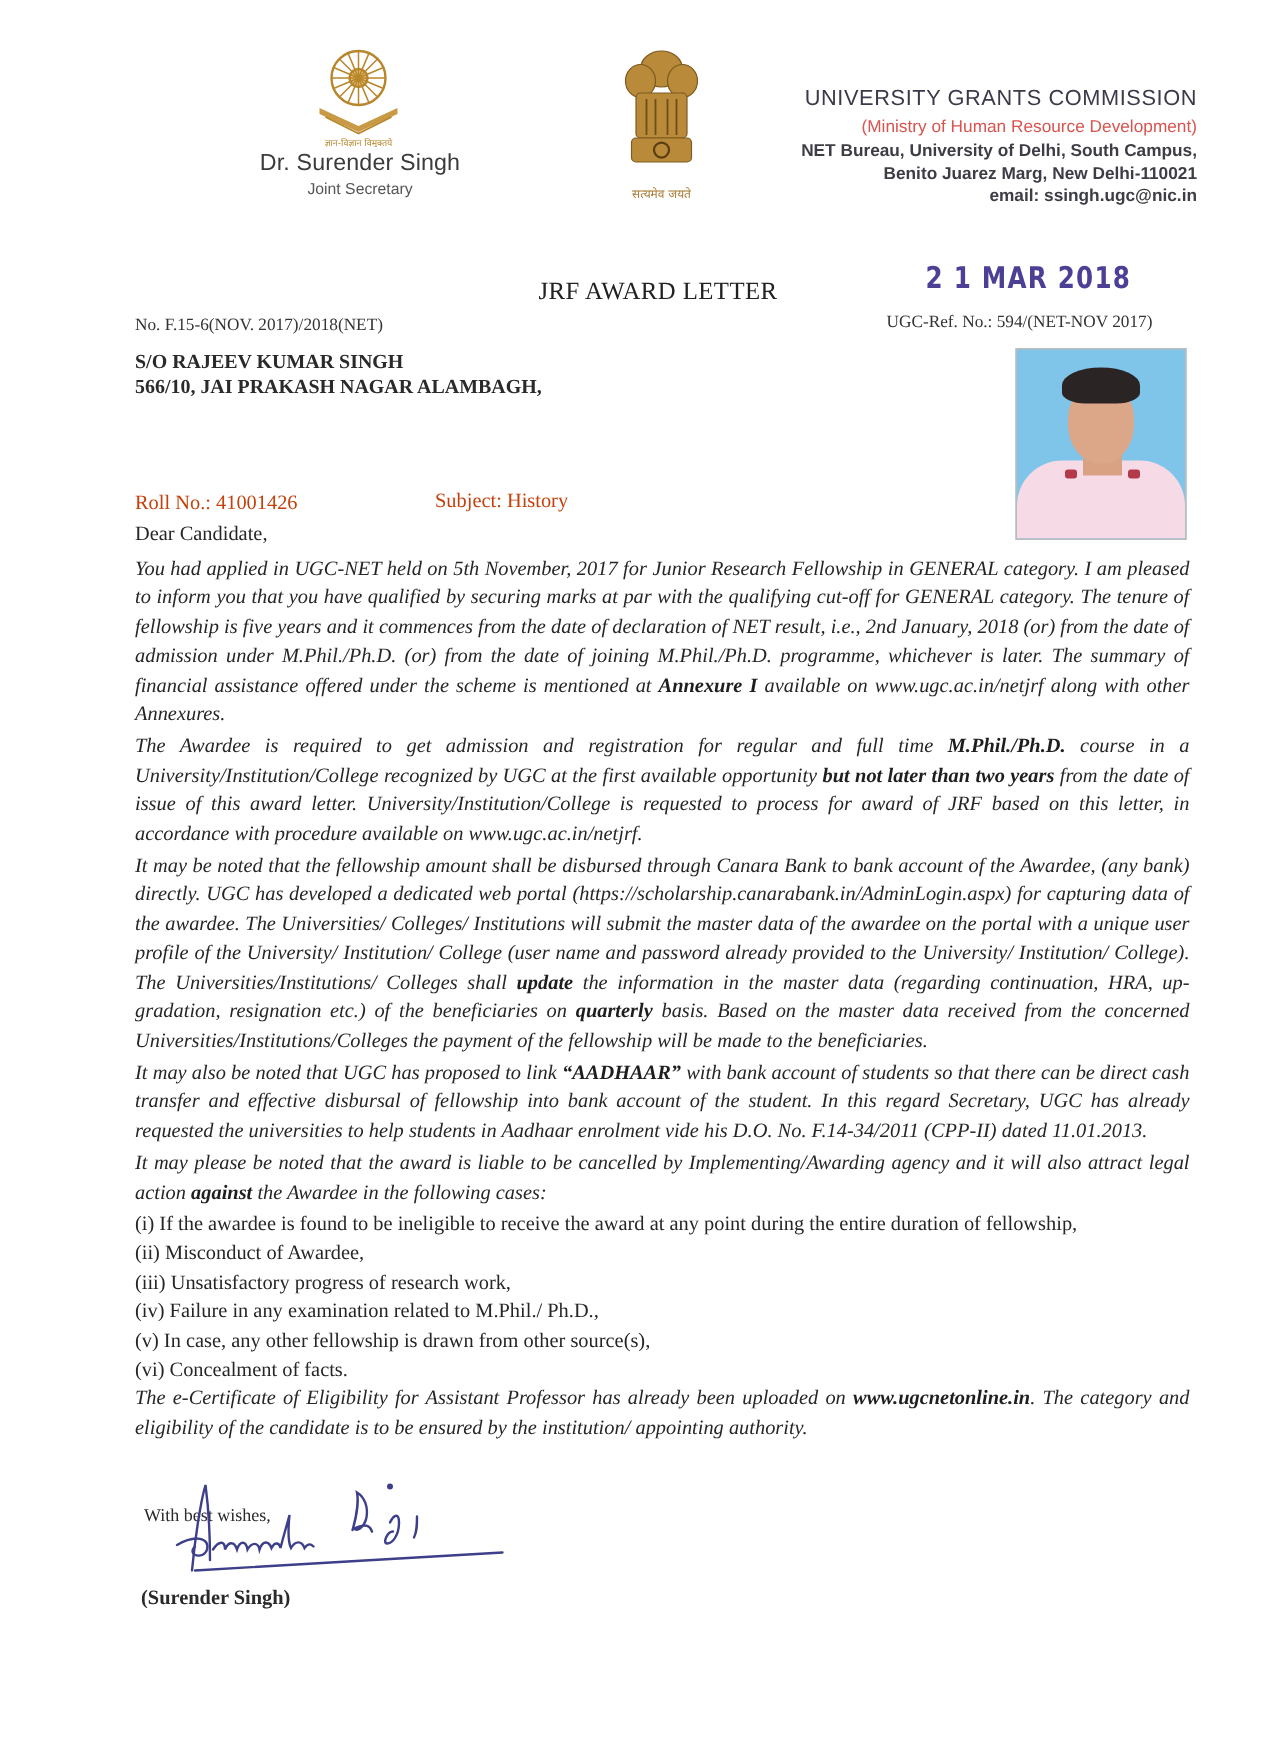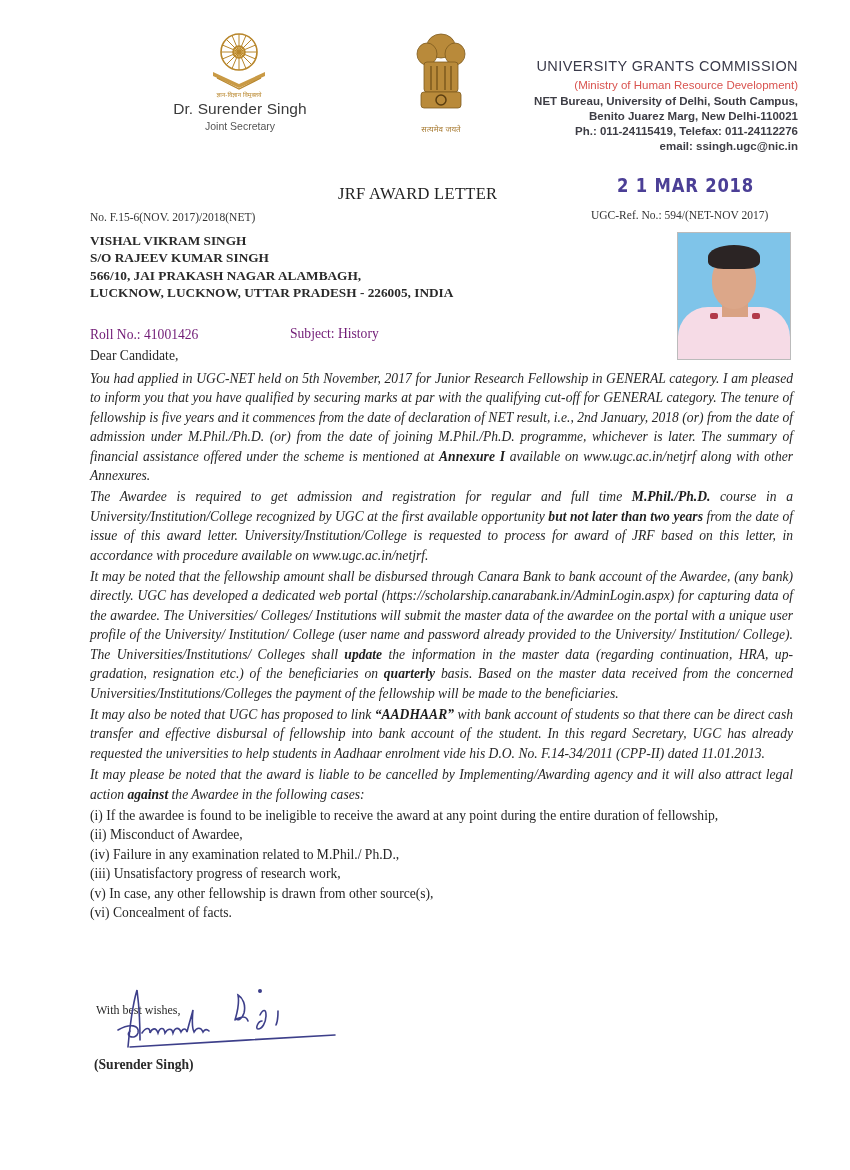--- a/index.html
+++ b/index.html
@@ -14,39 +14,39 @@
   #signatory-title { font-size: 10.5px; color: #555; margin-top: 2px; }
 
   #emblem { position: absolute; left: 415px; top: 28px; width: 52px; height: 108px; }
 
   #right-block { position: absolute; left: 508px; top: 58px; width: 290px; text-align: right; }
   #org-name { font-size: 14.5px; color: #3a3a4a; letter-spacing: 0.4px; }
   #ministry { font-size: 11.5px; color: #d9534f; margin-top: 5px; }
   .addr-line { font-size: 11.5px; color: #3d3d45; line-height: 15px; }
   #addr-wrap { margin-top: 3px; font-weight: bold; }
 
-  #letter-title { position: absolute; left: 338px; top: 184px; font-size: 16.5px; color: #222; letter-spacing: 0.3px; }
+  #letter-title { position: absolute; left: 359px; top: 184px; font-size: 16.5px; color: #222; letter-spacing: 0.3px; }
   #date-stamp { position: absolute; left: 617px; top: 173px; font-family: "DejaVu Sans", sans-serif; font-size: 20px; font-weight: bold; color: #4b3f96; letter-spacing: 1px; transform: scaleX(0.82); transform-origin: left center; }
   #letter-no { position: absolute; left: 90px; top: 211px; font-size: 11.5px; color: #333; text-align: center; }
   #ugc-ref { position: absolute; left: 591px; top: 209px; font-size: 11.5px; color: #333; }
 
   
   #address { position: absolute; left: 90px; top: 232px; font-size: 13.3px; font-weight: bold; line-height: 17.3px; color: #2a2a2a; }
 
   
   #photo { position: absolute; left: 677px; top: 232px; width: 112px; height: 126px; background: #7fc4e9; overflow: hidden; border: 1px solid #bbb; }
   #photo .shirt { position: absolute; left: 0; right: 0; bottom: 0; height: 52px; background: #f6dbe6; border-radius: 30px 30px 0 0; }
   #photo .neck { position: absolute; left: 44px; top: 66px; width: 26px; height: 18px; background: #d9a283; }
   #photo .face { position: absolute; left: 34px; top: 22px; width: 44px; height: 54px; background: #dca789; border-radius: 45% 45% 48% 48%; }
   #photo .hair { position: absolute; left: 30px; top: 12px; width: 52px; height: 24px; background: #2b2424; border-radius: 50% 50% 30% 30%; }
   #photo .collar-l { position: absolute; left: 32px; top: 80px; width: 8px; height: 6px; background: #b23a4a; border-radius: 2px; }
   #photo .collar-r { position: absolute; left: 74px; top: 80px; width: 8px; height: 6px; background: #b23a4a; border-radius: 2px; }
 
   
-  #roll-line { position: absolute; left: 90px; top: 327px; font-size: 13.6px; color: #701a75; }
+  #roll-line { position: absolute; left: 90px; top: 327px; font-size: 13.6px; color: #c2410c; }
   #roll-line .subject { position: absolute; left: 200px; top: -1px; white-space: nowrap; }
   #salutation { position: absolute; left: 90px; top: 348px; font-size: 13.6px; color: #262626; text-align: center; }
 
   #body-text { position: absolute; left: 90px; top: 369px; width: 703px; font-size: 13.6px; line-height: 19.4px; color: #262626; text-align: justify; }
   #body-text p { margin: 0 0 2px 0; font-style: italic; }
   #body-text b { font-weight: bold; color: #1e1e1e; }
   #body-text .list-item { margin: 0; }
 
   
   #closing { position: absolute; left: 96px; top: 1003px; font-size: 12px; color: #2a2a2a; }
@@ -98,35 +98,32 @@
   <circle cx="26" cy="72" r="5" fill="none" stroke="#5b3e10" stroke-width="1.5"></circle>
   <text x="26" y="104" font-size="8" text-anchor="middle" fill="#a87b32" font-family="DejaVu Sans, sans-serif">सत्यमेव जयते</text>
 </svg>
 
 <div id="right-block" class="sans">
   <div id="org-name">UNIVERSITY GRANTS COMMISSION</div>
   <div id="ministry">(Ministry of Human Resource Development)</div>
   <div id="addr-wrap">
     <div class="addr-line">NET Bureau, University of Delhi, South Campus,</div>
     <div class="addr-line">Benito Juarez Marg, New Delhi-110021</div>
-    <div class="addr-line">Ph.: 011-24115419, Telefax: 011-24112276</div>
     <div class="addr-line">email: ssingh.ugc@nic.in</div>
   </div>
 </div>
 
 <div id="letter-title" class="serif">JRF AWARD LETTER</div>
 <div id="date-stamp">2 1 MAR 2018</div>
 <div id="letter-no" class="serif">No. F.15-6(NOV. 2017)/2018(NET)</div>
 <div id="ugc-ref" class="serif">UGC-Ref. No.: 594/(NET-NOV 2017)</div>
 
 <div id="address" class="serif">
-  <div>VISHAL VIKRAM SINGH</div>
   <div>S/O RAJEEV KUMAR SINGH</div>
   <div>566/10, JAI PRAKASH NAGAR ALAMBAGH,</div>
-  <div>LUCKNOW, LUCKNOW, UTTAR PRADESH - 226005, INDIA</div>
 </div>
 
 <div id="photo">
   <div class="shirt"></div>
   <div class="neck"></div>
   <div class="face"></div>
   <div class="hair"></div>
   <div class="collar-l"></div>
   <div class="collar-r"></div>
 </div>
@@ -138,24 +135,25 @@
 <div id="salutation" class="serif">Dear Candidate,</div>
 
 <div id="body-text" class="serif">
   <p><span>You had applied in UGC-NET held on 5th November, 2017 for Junior Research Fellowship in GENERAL category. I am pleased to inform you that you have qualified by securing marks at par with the qualifying cut-off for GENERAL category. The tenure of fellowship is five years and it commences from the date of declaration of NET result, i.e., 2nd January, 2018 (or) from the date of admission under M.Phil./Ph.D. (or) from the date of joining M.Phil./Ph.D. programme, whichever is later. The summary of financial assistance offered under the scheme is mentioned at </span><b>Annexure I</b><span> available on www.ugc.ac.in/netjrf along with other Annexures.</span></p>
   <p><span>The Awardee is required to get admission and registration for regular and full time </span><b>M.Phil./Ph.D.</b><span> course in a University/Institution/College recognized by UGC at the first available opportunity </span><b>but not later than two years</b><span> from the date of issue of this award letter. University/Institution/College is requested to process for award of JRF based on this letter, in accordance with procedure available on www.ugc.ac.in/netjrf.</span></p>
   <p><span>It may be noted that the fellowship amount shall be disbursed through Canara Bank to bank account of the Awardee, (any bank) directly. UGC has developed a dedicated web portal (https://scholarship.canarabank.in/AdminLogin.aspx) for capturing data of the awardee. The Universities/ Colleges/ Institutions will submit the master data of the awardee on the portal with a unique user profile of the University/ Institution/ College (user name and password already provided to the University/ Institution/ College). The Universities/Institutions/ Colleges shall </span><b>update</b><span> the information in the master data (regarding continuation, HRA, up-gradation, resignation etc.) of the beneficiaries on </span><b>quarterly</b><span> basis. Based on the master data received from the concerned Universities/Institutions/Colleges the payment of the fellowship will be made to the beneficiaries.</span></p>
   <p><span>It may also be noted that UGC has proposed to link </span><b>“AADHAAR”</b><span> with bank account of students so that there can be direct cash transfer and effective disbursal of fellowship into bank account of the student.  In this regard  Secretary, UGC has already requested the universities to help students in Aadhaar enrolment  vide his D.O. No. F.14-34/2011 (CPP-II) dated 11.01.2013.</span></p>
   <p><span>It may please be noted that the award is liable to be cancelled by Implementing/Awarding agency and it will  also attract legal action </span><b>against</b><span> the Awardee in the following cases:</span></p>
   <div class="list-item">(i) If the awardee is found to be ineligible to receive the award at any point during the entire duration of fellowship,</div>
   <div class="list-item">(ii) Misconduct of Awardee,</div>
+  <div class="list-item">(iii) Unsatisfactory progress of research work,</div>
   <div class="list-item">(iv) Failure in any examination related to M.Phil./ Ph.D.,</div>
-  <div class="list-item">(iii) Unsatisfactory progress of research work,</div>
   <div class="list-item">(v) In case, any other fellowship is drawn from other source(s),</div>
   <div class="list-item">(vi) Concealment of facts.</div>
+  <p><span>The e-Certificate of Eligibility for Assistant Professor has already been uploaded on </span><b>www.ugcnetonline.in</b><span>. The category and eligibility of the candidate is to be ensured by the institution/ appointing authority.</span></p>
 </div>
 
 <div id="closing" class="serif">With best wishes,</div>
 <svg id="signature" viewBox="0 0 240 70">
   <g fill="none" stroke="#3d3f8a" stroke-width="1.6" stroke-linecap="round">
     <path d="M18 62 C 20 40, 24 15, 27 5 C 29 20, 30 40, 30 55"></path>
     <path d="M8 45 C 20 38, 30 40, 28 48 C 26 55, 14 52, 20 46"></path>
     <path d="M32 48 c 4 -6 8 -6 8 0 c 2 -5 6 -6 8 0 c 2 -6 6 -6 7 0 c 3 -5 7 -5 8 0 c 2 -6 6 -6 8 -1 c 2 -4 5 -4 6 0 c 2 -8 5 -18 6 -22 c -1 10 -1 18 1 22 c 3 -5 7 -5 9 0 c 2 -3 4 -3 6 -1"></path>
     <path d="M125 35 c 3 -10 4 -20 3 -25 c 5 3 8 10 6 18 c -2 6 -6 8 -8 6 c 5 -2 10 -4 12 2"></path>
     <path d="M150 30 c 3 -6 6 -6 6 0 c 0 8 -4 14 -8 14 c -3 0 0 -8 4 -8"></path>

